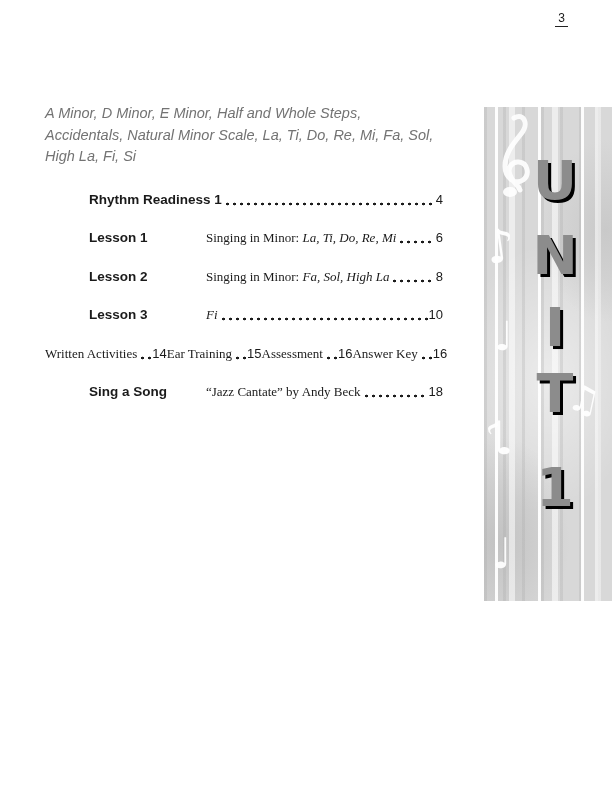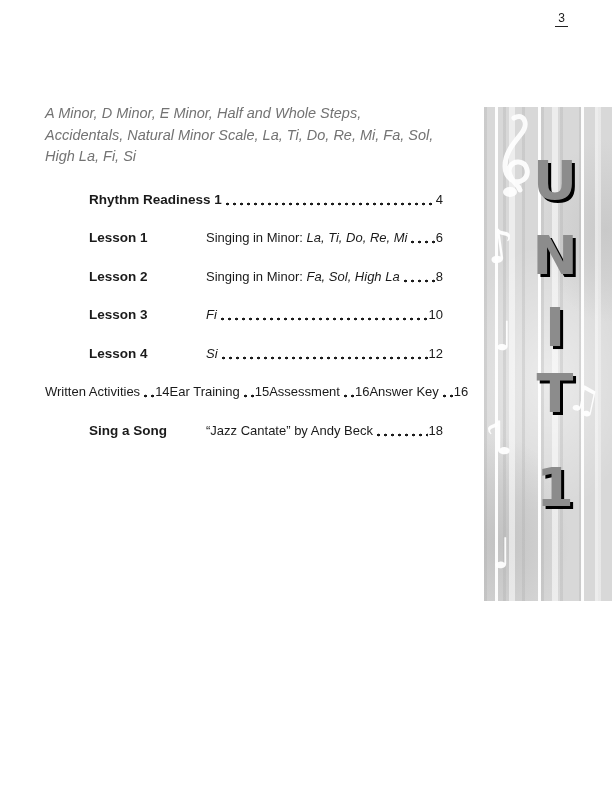--- a/index.html
+++ b/index.html
@@ -11,21 +11,21 @@
     position:absolute; top:11px; right:44px; font-size:12px; color:#1a1a1a;
     border-bottom:1.5px solid #222; padding:0 3px 1px 3px;
   }
   .content { position:absolute; left:45px; top:103px; width:398px; }
   .keywords { font-style:italic; font-size:14.5px; line-height:21.5px; color:#737373; margin:0 0 22px 0; }
   .kw-line { white-space:nowrap; }
 
   .toc-entry { display:flex; align-items:baseline; margin-bottom:19.5px; line-height:19px; font-size:13px; }
   .lbl { font-weight:bold; font-size:13.5px; white-space:nowrap;margin-left:44px; }
   .col { flex:0 0 117px; width:117px; }
-  .desc { white-space:nowrap; }
+  .desc { white-space:nowrap;font-family:Liberation Serif, serif; }
   .em { font-style:italic; }
   .leader {
     flex:1 1 12px; align-self:flex-end; height:4px; margin:0 1px 3px 4px;
     background-image:radial-gradient(circle at 1.5px 2px, #1c1c1c 1.25px, transparent 1.6px);
     background-size:7px 4px; background-repeat:repeat-x; min-width:10px;
   }
   .pg { font-size:13px; white-space:nowrap; }
   .sub { flex:1 1 auto; display:flex; flex-direction:row; min-width:0; }
   .subrow { display:flex; align-items:baseline; }
 
@@ -95,26 +95,20 @@
         <span class="pg">8</span>
       </div>
 
       <div class="toc-entry">
         <span class="lbl col">Lesson 3</span>
         <span class="desc"><span class="em">Fi</span></span>
         <span class="leader"></span>
         <span class="pg">10</span>
       </div>
 
-      <div class="toc-entry">
-        <span class="lbl col">Lesson 4</span>
-        <span class="desc"><span class="em">Si</span></span>
-        <span class="leader"></span>
-        <span class="pg">12</span>
-      </div>
 
       <div class="toc-entry">
         <div class="sub">
           <div class="subrow">
             <span class="desc">Written Activities</span>
             <span class="leader"></span>
             <span class="pg">14</span>
           </div>
           <div class="subrow">
             <span class="desc">Ear Training</span>

